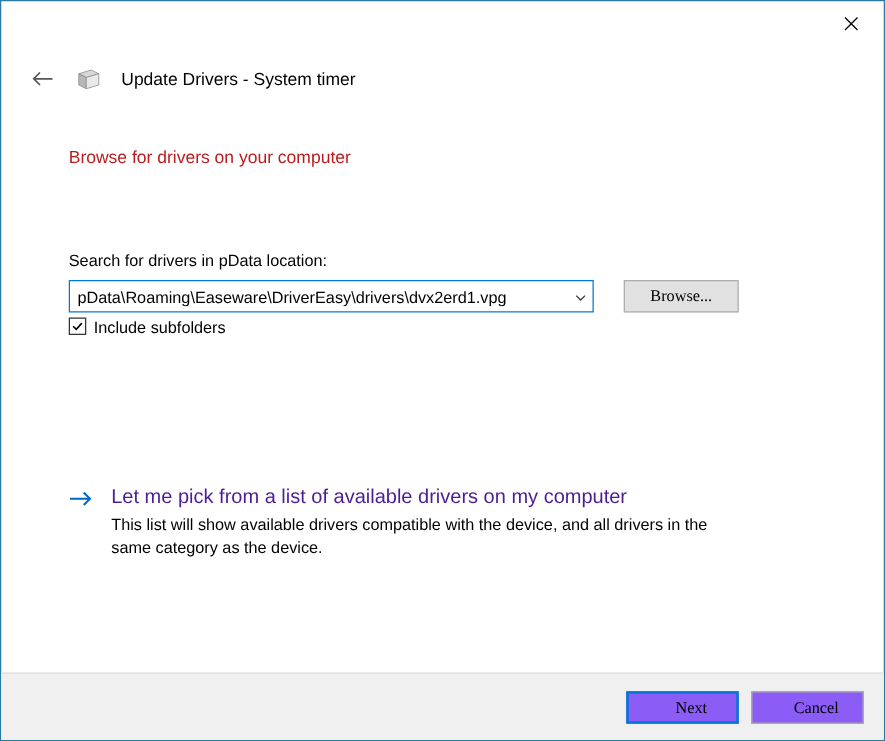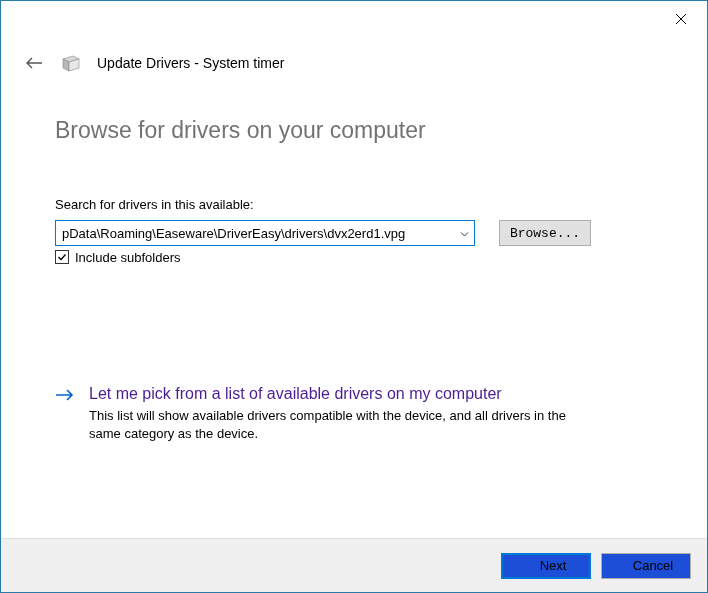--- a/index.html
+++ b/index.html
@@ -59,24 +59,24 @@
   }
   .header-title {
     font-size: 14px;
     color: #000;
   }
   .content {
     flex: 1;
     padding: 42px 54px 0 54px;
   }
   .main-heading {
-    font-size: 23px;
-    color: #737373;
+    font-size: 14px;
+    color: #b91c1c;
     font-weight: 400;
-    margin-bottom: 53px;
+    margin-bottom: 68px;
   }
   .field-label {
     font-size: 13px;
     margin-bottom: 8px;
   }
   .path-row {
     display: flex;
     gap: 24px;
   }
   .combo {
@@ -99,21 +99,21 @@
     transform: translateY(-50%);
     pointer-events: none;
     color: #333;
   }
   .browse-btn {
     width: 92px;
     height: 26px;
     background: #e1e1e1;
     border: 1px solid #adadad;
     font-size: 13px;
-    font-family: Liberation Mono, monospace;
+    font-family: Liberation Serif, serif;
     cursor: pointer;
   }
   .checkbox-row {
     display: flex;
     gap: 6px;
     margin-top: 4px;
     cursor: pointer;
   }
   .checkbox {
     width: 14px;
@@ -153,24 +153,24 @@
     background: #f0f0f0;
     display: flex;
     justify-content: flex-end;
     align-items: center;
     padding: 0 16px;
     gap: 10px;
   }
   .footer-btn {
     width: 90px;
     height: 26px;
-    background: #1d4ed8;
+    background: #8b5cf6;
     border: 1px solid #adadad;
     font-size: 13px;
-    font-family: Liberation Sans, sans-serif;
+    font-family: Liberation Serif, serif;
     cursor: pointer;
     padding-left: 14px;
   }
   .footer-btn.primary { border: 2px solid #0078d7; }
 </style>
 </head>
 <body>
 
 <div class="window">
 
@@ -194,21 +194,21 @@
         <polygon points="3,7 9,10 9,19 3,16" fill="#b8b8b8" stroke="#888" stroke-width="0.6"></polygon>
         <polygon points="9,10 19,7 19,16 9,19" fill="#e8e8e8" stroke="#888" stroke-width="0.6"></polygon>
       </svg>
     </div>
     <div class="header-title">Update Drivers - System timer</div>
   </div>
 
   <div class="content">
     <h1 class="main-heading">Browse for drivers on your computer</h1>
 
-    <div class="field-label">Search for drivers in this available:</div>
+    <div class="field-label">Search for drivers in pData location:</div>
 
     <div class="path-row">
       <div class="combo">
         <input class="path-input" type="text" value="pData\Roaming\Easeware\DriverEasy\drivers\dvx2erd1.vpg" style="">
         <span class="combo-chevron">
           <svg width="9" height="6" viewBox="0 0 9 6">
               <path d="M1 1 L4.5 4.5 L8 1" stroke="#333" stroke-width="1" fill="none"></path>
             </svg>
         </span>
       </div>

